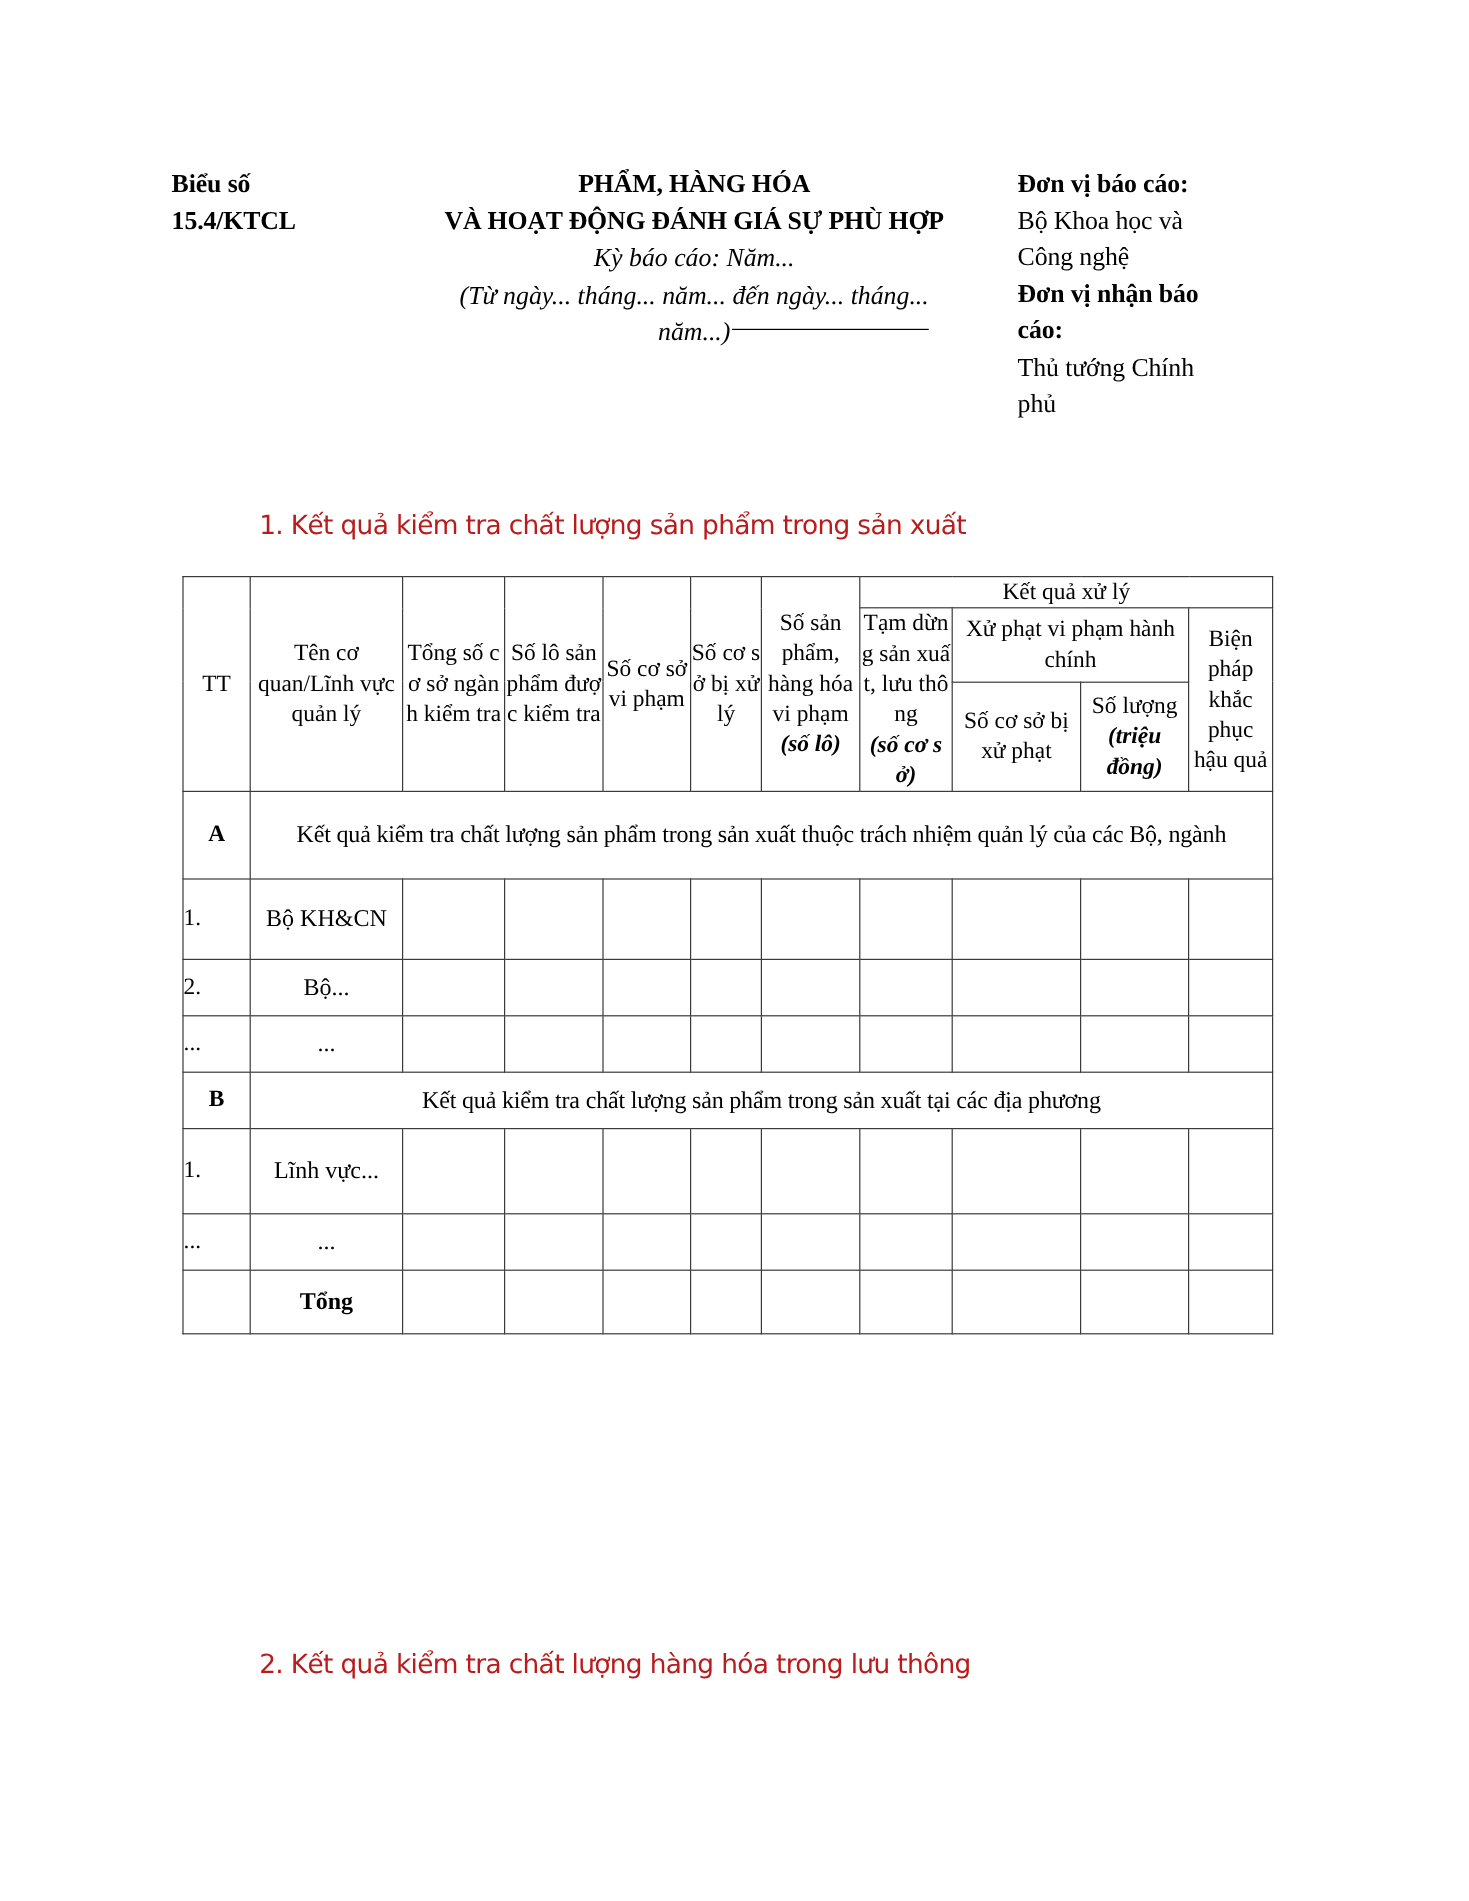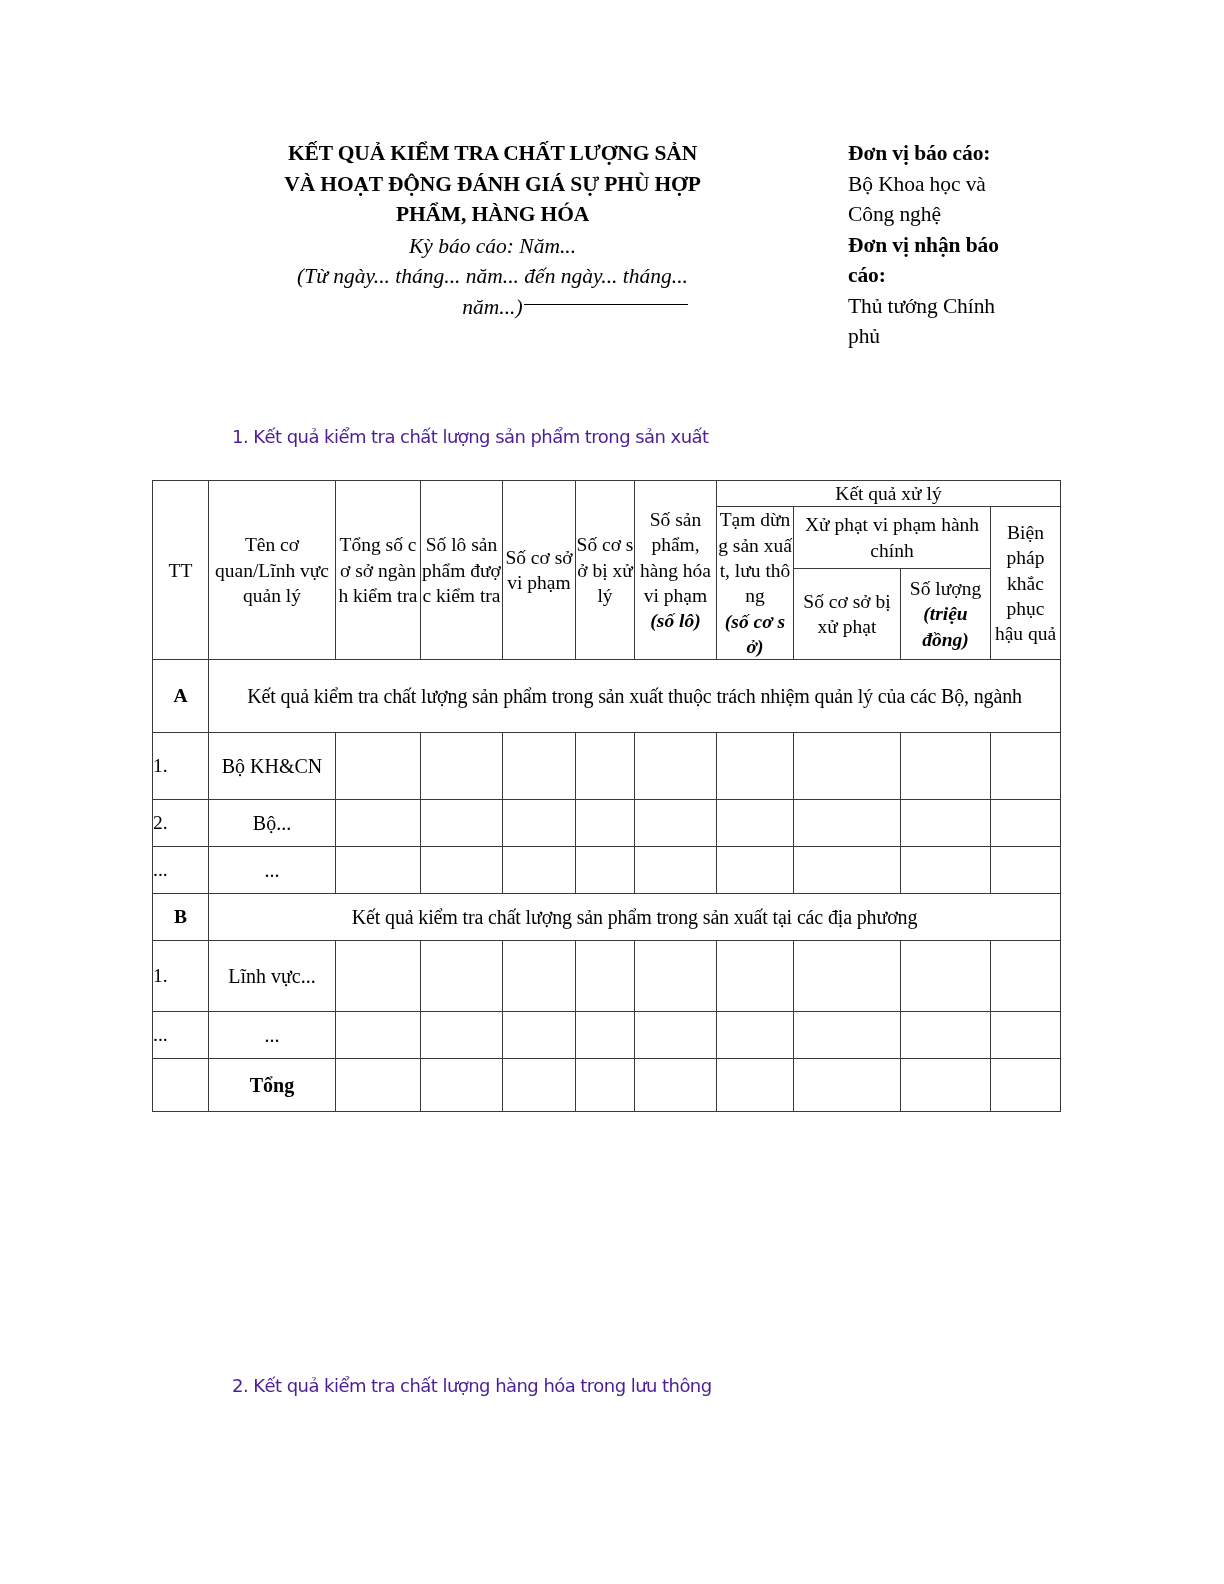--- a/index.html
+++ b/index.html
@@ -67,25 +67,25 @@
     font-size: 21.5px;
     line-height: 1.42;
     letter-spacing: -0.1px;
   }
   .hdr-right .b { font-weight: bold; display: block; }
   .hdr-right .n { display: block; }
 
   
   .caption {
     position: absolute;
-    left: 232px;
+    left: 216px;
     font-family: "DejaVu Sans", "Liberation Sans", sans-serif;
-    font-size: 18px;
+    font-size: 22px;
     letter-spacing: -0.55px;
-    color: #4c1d95;
+    color: #b91c1c;
     white-space: nowrap;
   }
   #caption-1 { top: 426px; }
   #caption-2 { top: 1375px; }
 
   
   .tbl-wrap {
     position: absolute;
     left: 152px;
     top: 480px;
@@ -152,26 +152,29 @@
   }
   .blank { }
 </style>
 </head>
 <body>
 
 <div class="page">
 
   <div class="doc-header">
 
+    <div class="hdr-left">
+      <div>Biểu số</div>
+      <div>15.4/KTCL</div>
+    </div>
 
     <div class="hdr-center">
       <div class="hdr-title">
-        <span class="t-line">KẾT QUẢ KIỂM TRA CHẤT LƯỢNG SẢN</span>
+        <span class="t-line">PHẨM, HÀNG HÓA</span>
         <span class="t-line">VÀ HOẠT ĐỘNG ĐÁNH GIÁ SỰ PHÙ HỢP</span>
-        <span class="t-line">PHẨM, HÀNG HÓA</span>
       </div>
       <div class="hdr-sub">
         <span class="s-line">Kỳ báo cáo: Năm...</span>
         <span class="s-line"><span>(Từ ngày... tháng... năm...</span> <span class="underline-part">đến ngày... tháng...</span></span>
         <span class="s-line">năm...)</span>
       </div>
     </div>
 
     <div class="hdr-right">
       <span class="b">Đơn vị báo cáo:</span>

